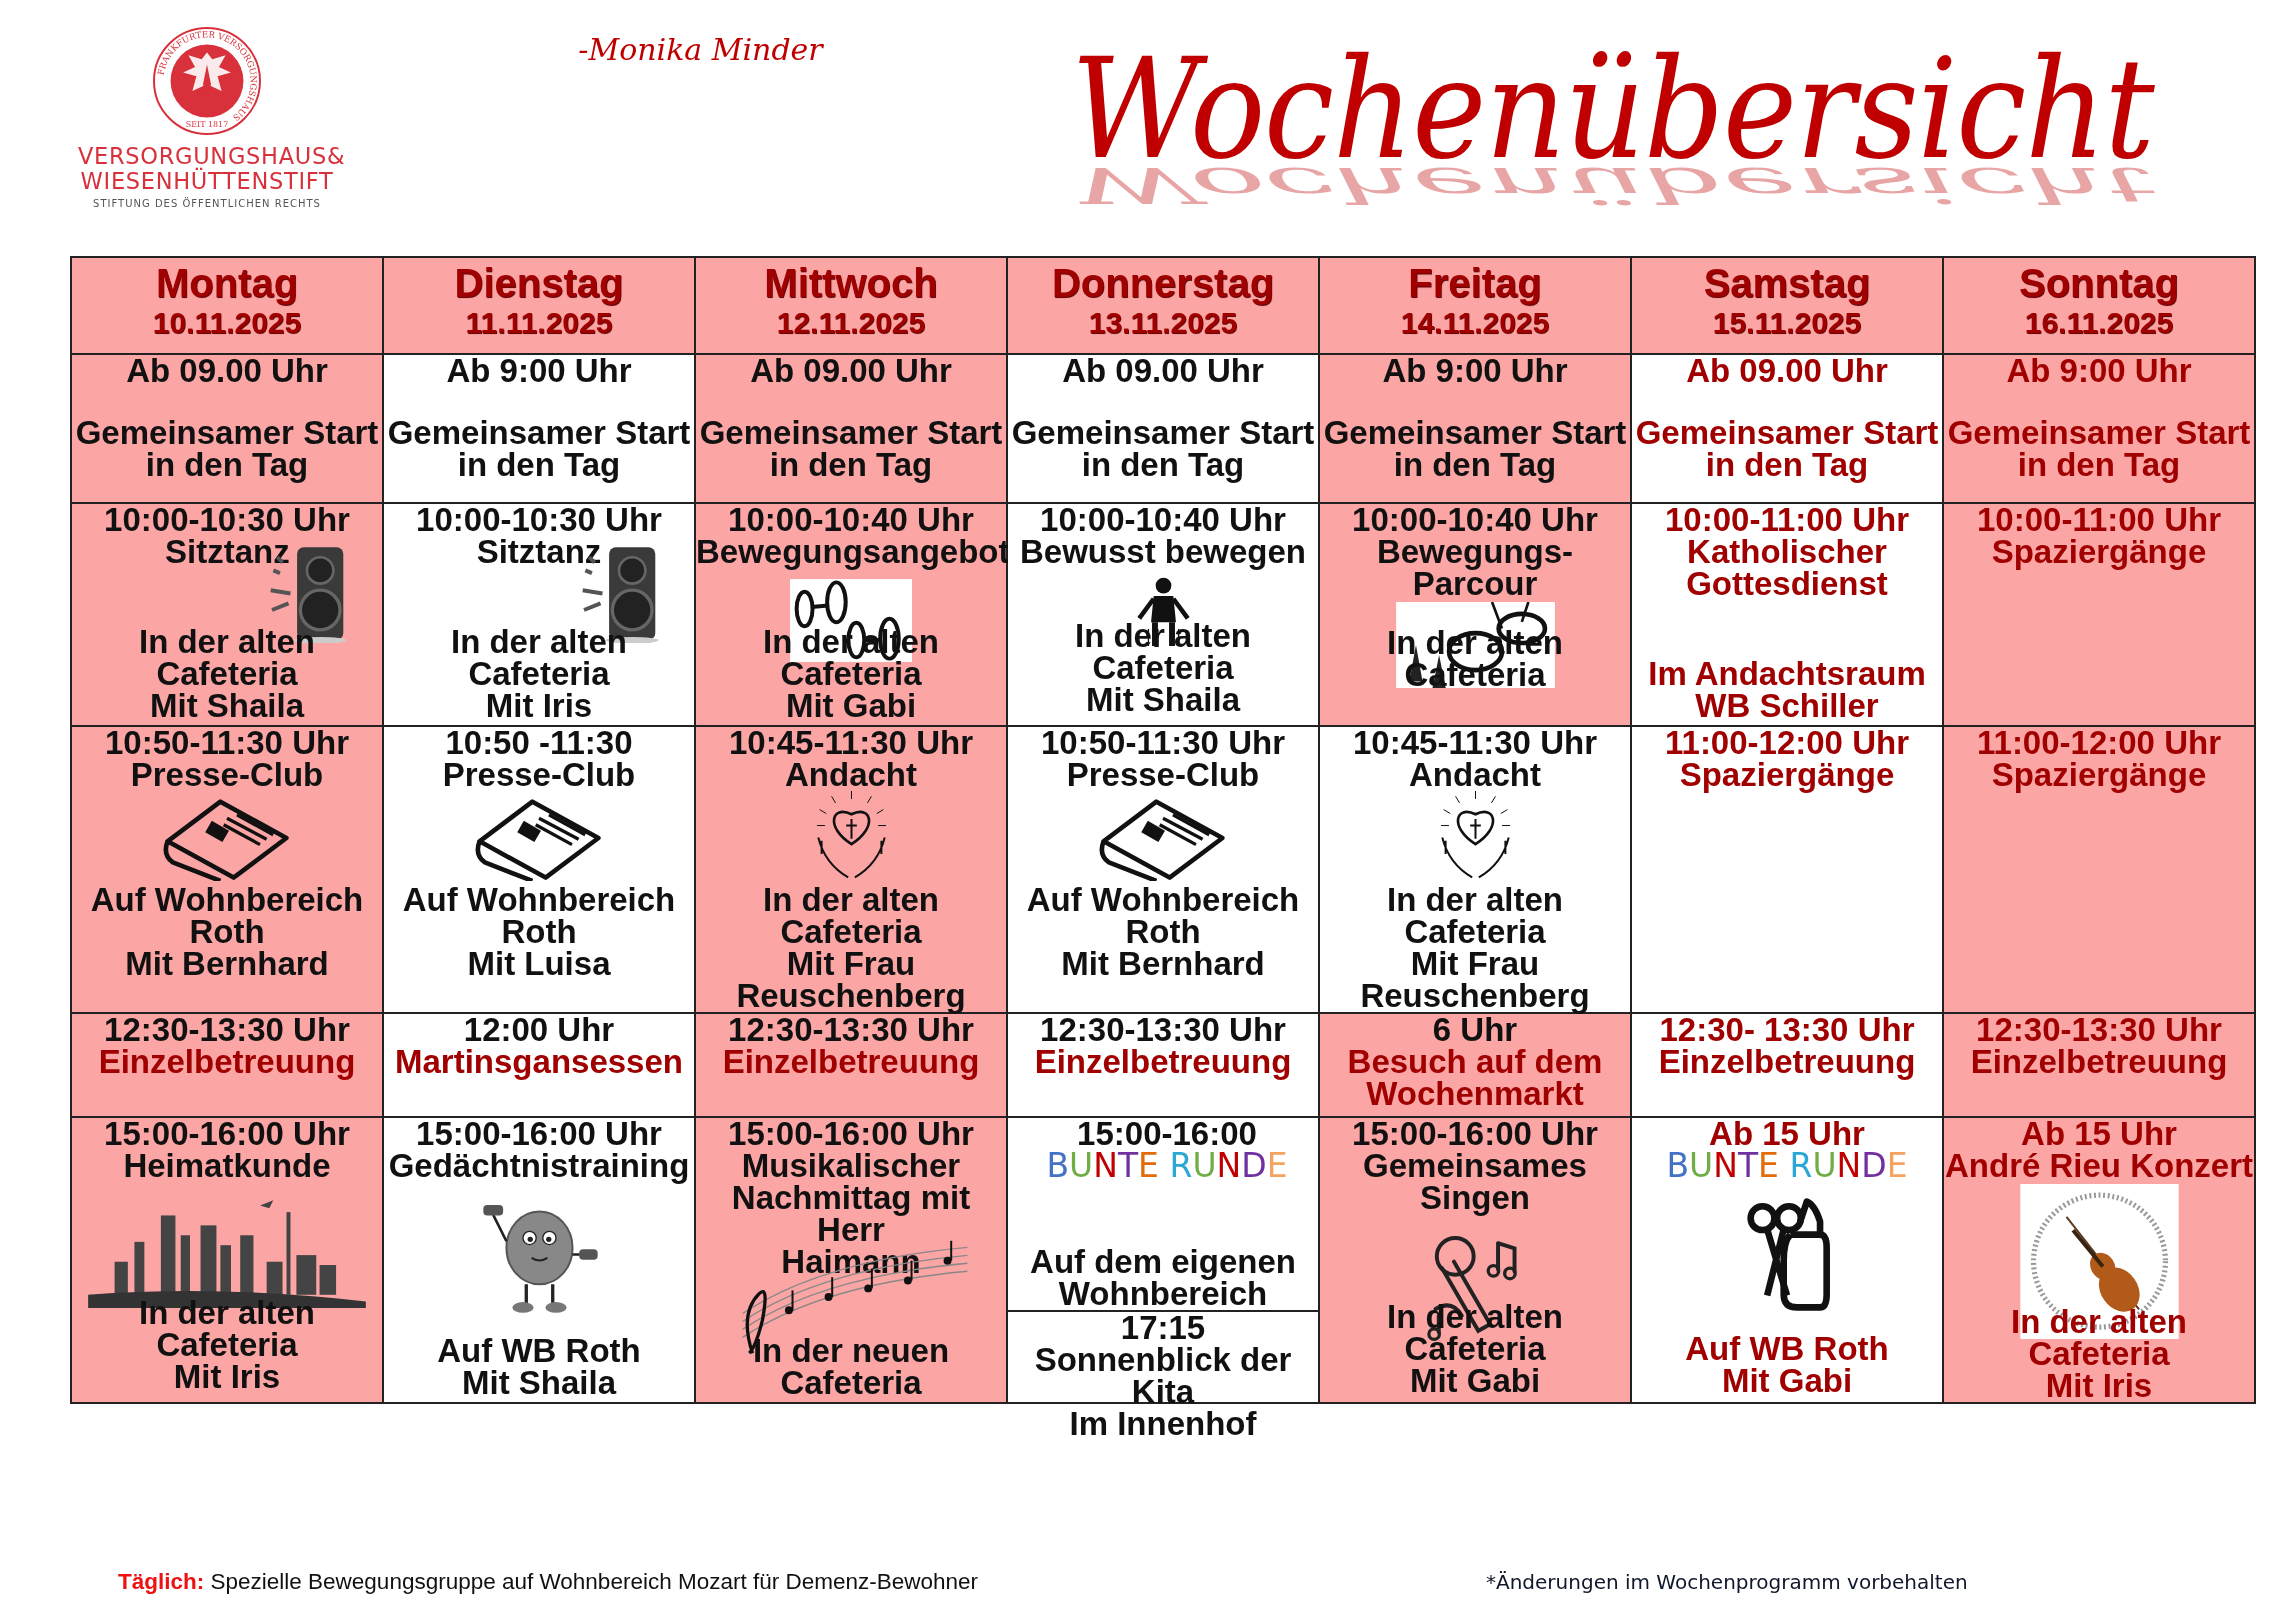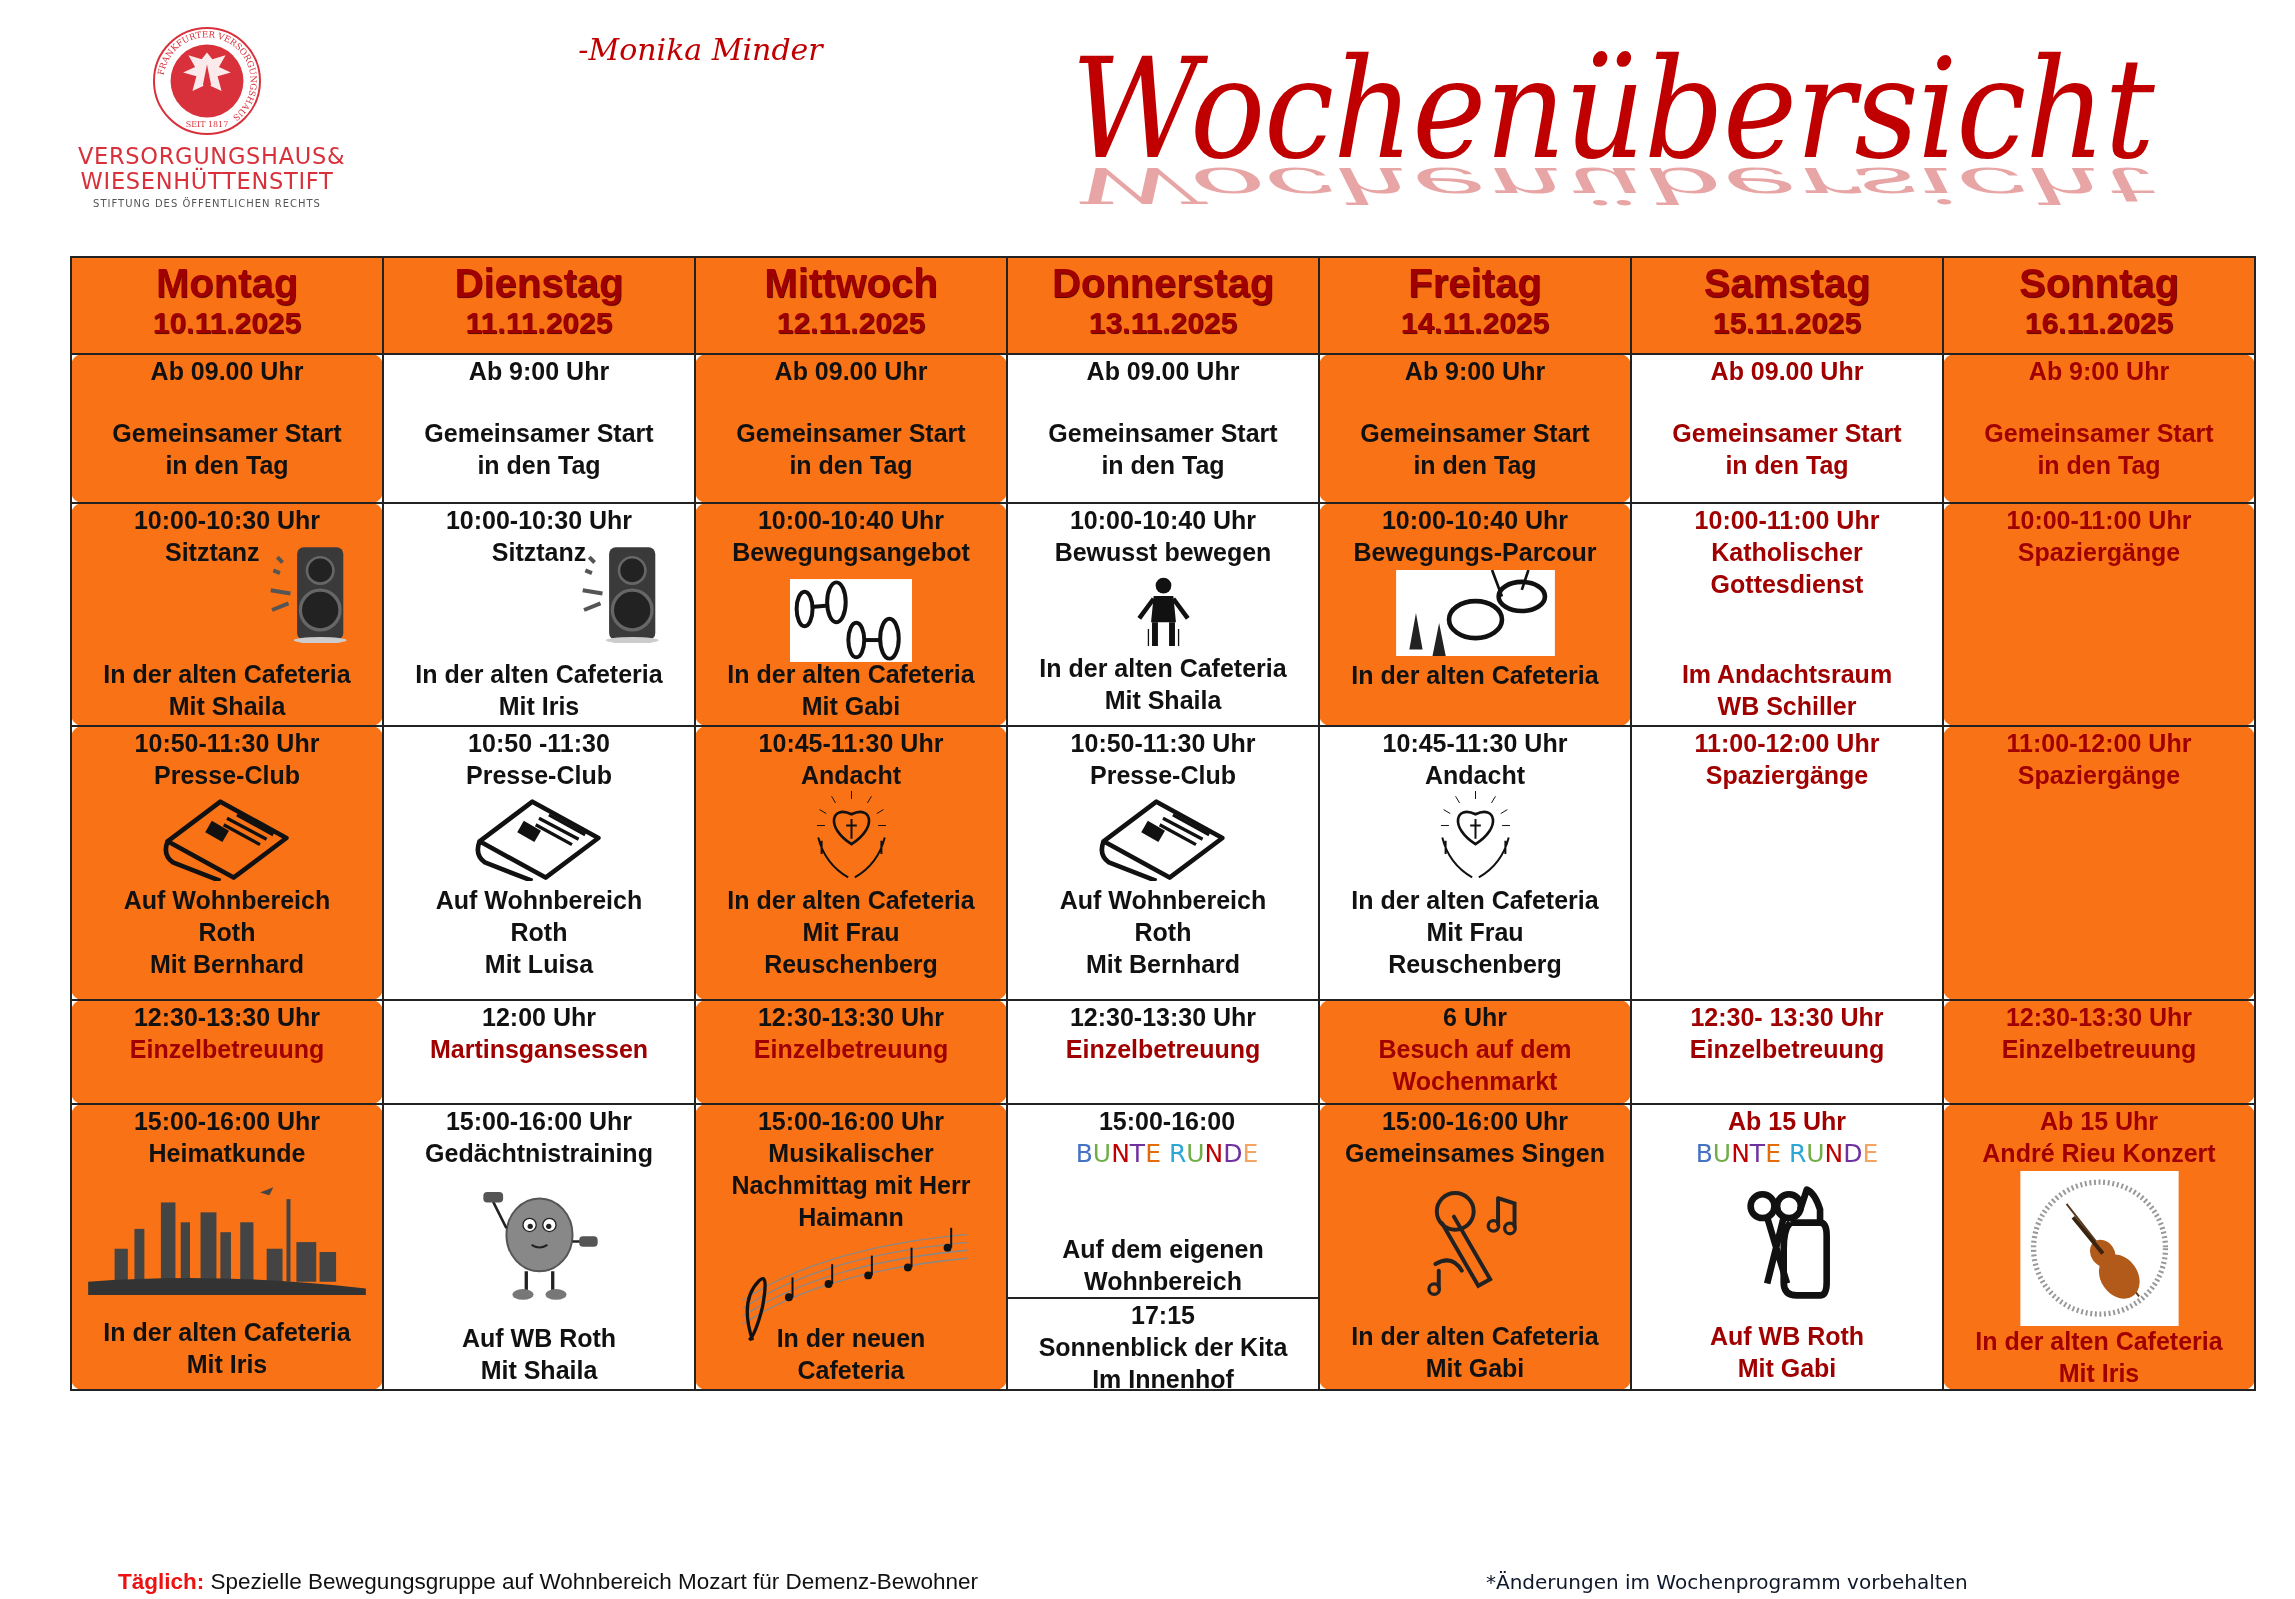--- a/index.html
+++ b/index.html
@@ -17,28 +17,28 @@
   .quote .line { display: block; white-space: nowrap; }
 
   .title-wrap { position: absolute; left: 1071px; top: 40px; width: 1163px; height: 172px; }
   .title { font-family: "DejaVu Serif", serif; font-style: italic; color: #c00000; font-size: 139px; line-height: 139px; letter-spacing: -1.3px; transform: scaleX(0.9); transform-origin: left top; white-space: nowrap; }
   .title-reflect { font-family: "DejaVu Serif", serif; font-style: italic; color: #c00000; font-size: 139px; line-height: 139px; letter-spacing: -1.3px; transform: scaleX(0.9) scaleY(-0.35); transform-origin: left top; white-space: nowrap; position: absolute; left: 0; top: 169px; opacity: 0.35; }
 
   
   .week { position: absolute; left: 70px; top: 256px; width: 2186px; border-collapse: collapse; table-layout: fixed; }
   .week td, .week th { border: 2px solid #222; padding: 0; vertical-align: top; text-align: center; }
   .week col { width: 312px; }
-  .pink { background: #f97316; }
+  .pink { background: #fca5a5; }
   .white { background: #ffffff; }
 
   .head-cell { height: 95px; }
   .day-name { display: block; font-weight: bold; font-size: 40px; color: #a00000; line-height: 42px; margin-top: 4px; text-shadow: 0.7px 0.7px 0.7px #5a0000; }
   .day-date { display: block; font-weight: bold; font-size: 30px; color: #a00000; line-height: 37px; text-shadow: 0.7px 0.7px 0.7px #5a0000; }
 
-  .cell { position: relative; font-weight: bold; font-size: 25px; line-height: 32px; border-radius: 12px; }
+  .cell { position: relative; font-weight: bold; font-size: 33px; line-height: 32px; }
   .cell .t { display: block; }
   .red { color: #a00000; }
   .blk { color: #111; }
   .r1 { height: 147px; }
   .r2 { height: 221px; }
   .r3 { height: 272px; }
   .r4 { height: 102px; }
   .r5 { height: 283px; }
 
   .gap-sm { height: 30px; }

